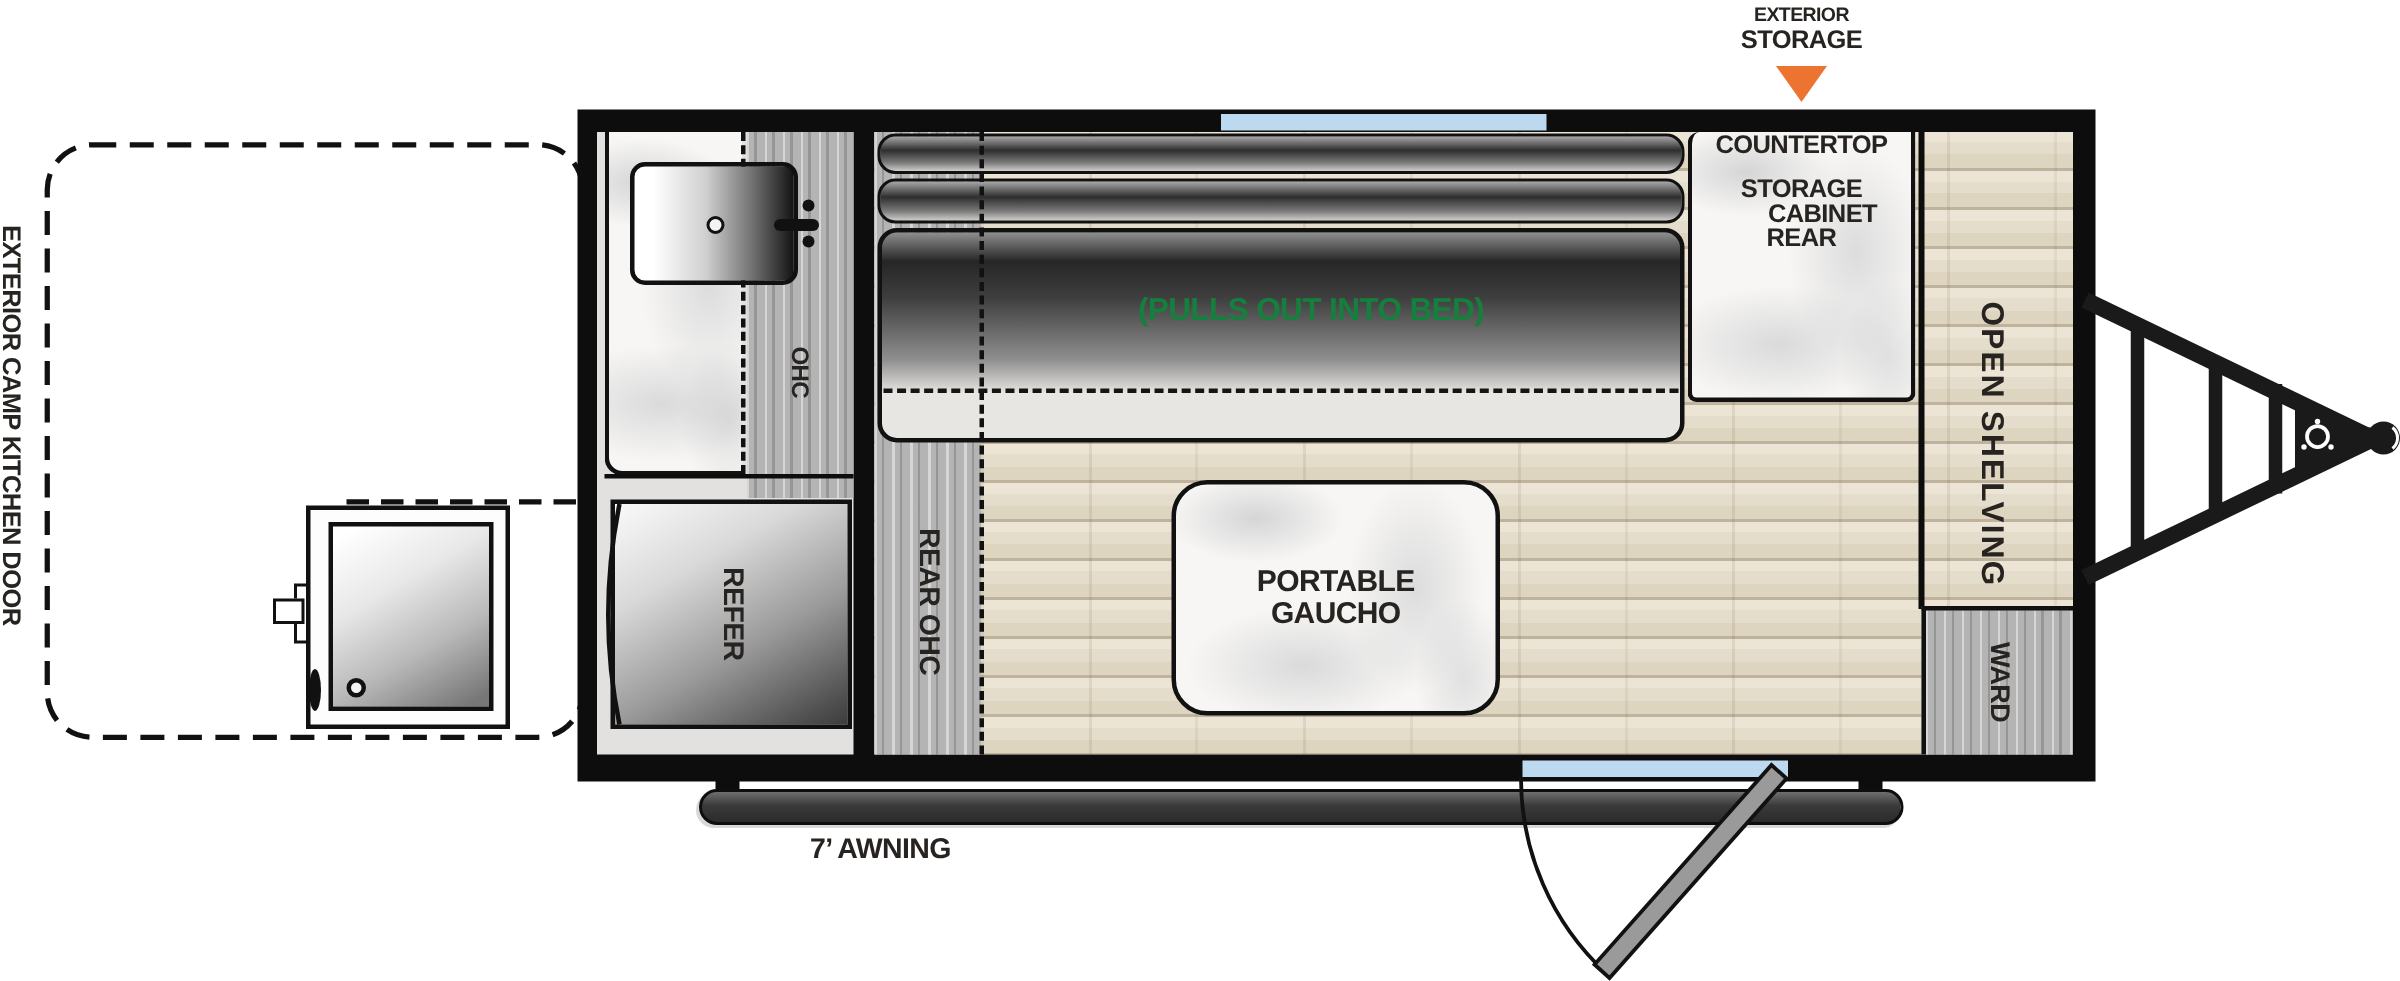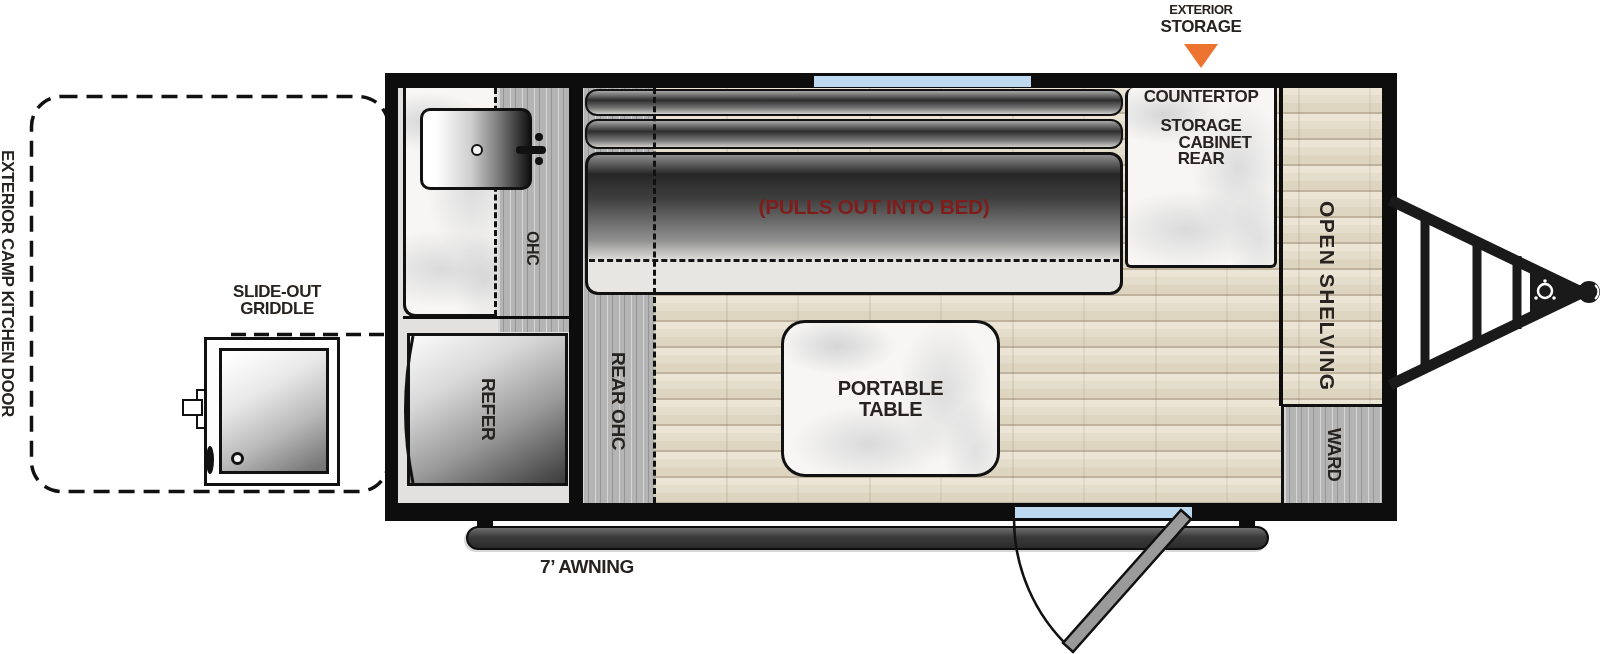--- a/index.html
+++ b/index.html
@@ -32,24 +32,20 @@
 
   <div class="abs lbl vlbl" style="left:-3px;top:150px;height:290px;font-size:17px;display:flex;align-items:center;">EXTERIOR CAMP KITCHEN DOOR</div>
 
   <div class="abs" style="left:1140px;top:1px;width:122px;text-align:center;">
     <div class="lbl" style="font-size:13px;line-height:17px;">EXTERIOR</div>
     <div class="lbl" style="font-size:17px;line-height:17px;">STORAGE</div>
   </div>
   <div class="abs" style="left:1184px;top:44px;width:0;height:0;border-left:17px solid transparent;
               border-right:17px solid transparent;border-top:24px solid #ED7331;"></div>
 
-  <div class="abs" style="left:213px;top:283px;width:128px;text-align:center;">
-    <div class="lbl" style="font-size:17px;line-height:17px;">SLIDE-OUT</div>
-    <div class="lbl" style="font-size:17px;line-height:17px;">GRIDDLE</div>
-  </div>
 
   <div class="abs lbl" style="left:540px;top:556px;font-size:19px;">7’ AWNING</div>
 
   <svg class="abs" style="left:0;top:0;" width="1600" height="654">
     <rect x="31.5" y="96.5" width="357" height="395" rx="30" fill="none" stroke="#111" stroke-width="3.5" stroke-dasharray="16 9"></rect>
     <line x1="231" y1="334.5" x2="392" y2="334.5" stroke="#111" stroke-width="3.5" stroke-dasharray="15 8"></line>
   </svg>
 
   <div class="abs" style="left:196px;top:389px;width:11px;height:36px;background:#fff;border:2.5px solid #111;"></div>
   <div class="abs" style="left:182px;top:399px;width:17px;height:13px;background:#fff;border:2.5px solid #111;"></div>
@@ -98,21 +94,21 @@
 
   <div class="abs" style="left:585px;top:89px;width:538px;height:27px;border-radius:12px;border:2.5px solid #111;
               box-sizing:border-box;background:linear-gradient(180deg,#a8a8a8 0%,#2e2e2e 40%,#787878 75%,#cfcecb 100%);"></div>
   <div class="abs" style="left:585px;top:119px;width:538px;height:30px;border-radius:12px;border:2.5px solid #111;
               box-sizing:border-box;background:linear-gradient(180deg,#a8a8a8 0%,#2e2e2e 40%,#787878 75%,#cfcecb 100%);"></div>
   <div class="abs" style="left:585px;top:152px;width:538px;height:143px;border-radius:13px;border:3px solid #111;
               box-sizing:border-box;overflow:hidden;
               background:linear-gradient(180deg,#8f8f8f 0%,#262626 14%,#3f3f3f 32%,#8f8f8f 62%,#d0cfcc 74%,#e7e6e2 78%,#e7e6e2 100%);"></div>
   <div class="abs" style="left:589px;top:259px;width:530px;height:0;border-top:3px dashed #151515;"></div>
   <div class="abs" style="left:625px;top:196px;width:498px;text-align:center;">
-    <div class="lbl" style="font-size:21px;line-height:22px;color:#7f1d1d;">(PULLS OUT INTO BED)</div>
+    <div class="lbl" style="font-size:21px;line-height:22px;color:#15803d;">(PULLS OUT INTO BED)</div>
   </div>
 
   <div class="abs" style="left:653px;top:88px;width:0;height:415px;border-left:3.5px dashed #111;"></div>
 
   <div class="abs marble" style="left:1125px;top:88px;width:152px;height:180px;border:3px solid #111;border-top:none;
               box-sizing:border-box;border-radius:8px 0 6px 6px;text-align:center;">
     <div class="lbl" style="font-size:17px;line-height:17px;">COUNTERTOP</div>
     <div class="lbl" style="font-size:17px;line-height:16.5px;margin-top:13px;">STORAGE</div>
     <div class="lbl" style="font-size:17px;line-height:16.5px;margin-left:28px;">CABINET</div>
     <div class="lbl" style="font-size:17px;line-height:16.5px;">REAR</div>
@@ -121,21 +117,21 @@
   <div class="abs blk" style="left:1279px;top:88px;width:4px;height:318px;"></div>
   <div class="abs lbl vlbl center" style="left:1308px;top:190px;width:38px;height:212px;font-size:21px;letter-spacing:1.5px;">OPEN SHELVING</div>
   <div class="abs graywood center" style="left:1281px;top:404px;width:101px;height:99px;border-top:3px solid #111;
               border-left:3px solid #111;box-sizing:border-box;">
     <span class="lbl vlbl" style="font-size:18px;">WARD</span>
   </div>
 
   <div class="abs marble" style="left:781px;top:320px;width:219px;height:157px;border-radius:24px;border:3.5px solid #111;
               box-sizing:border-box;display:flex;flex-direction:column;align-items:center;justify-content:center;">
     <div class="lbl" style="font-size:20px;line-height:21px;">PORTABLE</div>
-    <div class="lbl" style="font-size:20px;line-height:21px;">TABLE</div>
+    <div class="lbl" style="font-size:20px;line-height:21px;">GAUCHO</div>
   </div>
 
   <div class="abs" style="left:814px;top:76px;width:217px;height:11px;background:#BCD9F0;"></div>
   <div class="abs" style="left:1015px;top:507px;width:177px;height:11px;background:#BCD9F0;"></div>
 
   <svg class="abs" style="left:1000px;top:500px;" width="210" height="154" viewBox="1000 500 210 154">
     <path d="M 1014 518 A 177 177 0 0 0 1071 649" fill="none" stroke="#111" stroke-width="2.5"></path>
     <polygon points="1191,519 1181,510 1063,643 1073,652" fill="#9a9a9a" stroke="#111" stroke-width="2.5"></polygon>
   </svg>
 

